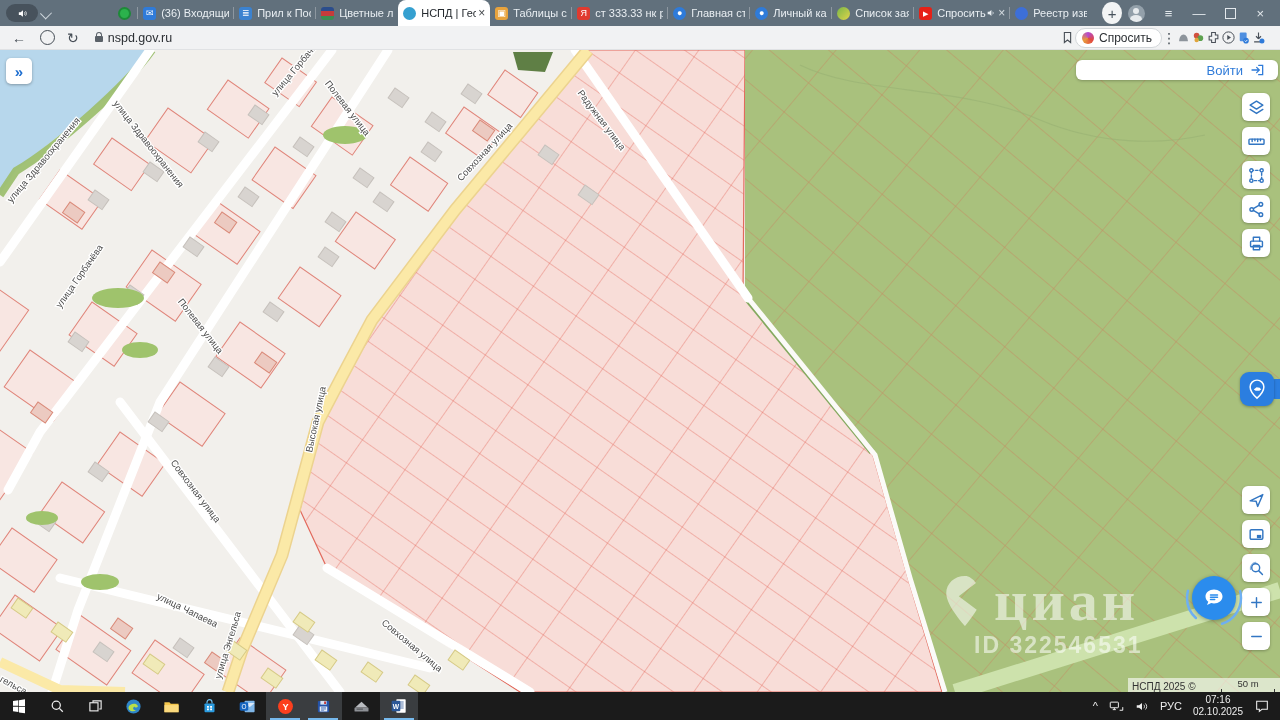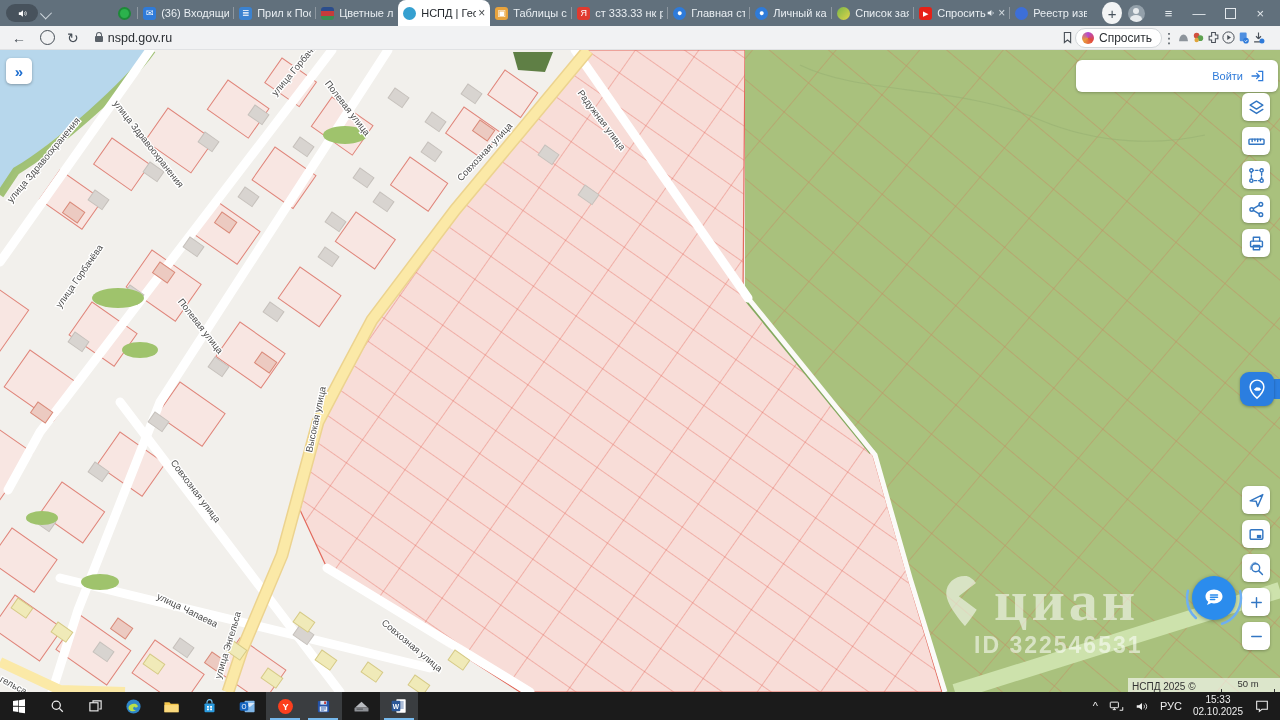--- a/index.html
+++ b/index.html
@@ -48,23 +48,23 @@
   .ask-ic{width:12px;height:12px;border-radius:50%;background:conic-gradient(#b44bd2,#e2493f,#e89a3c,#b44bd2);}
   .ext{width:15px;height:15px;display:flex;align-items:center;justify-content:center;}
 
   
   .map{position:absolute;top:50px;left:0;width:1280px;height:642px;overflow:hidden;}
   .slabel{font-family:"Liberation Sans",sans-serif;font-size:9.5px;fill:#4c4c4c;
     paint-order:stroke;stroke:#ffffff;stroke-width:2.6px;text-anchor:middle;}
   .ovl{position:absolute;}
   .panel-btn{width:26px;height:26px;background:#fff;border-radius:5px;box-shadow:0 1px 3px rgba(0,0,0,.3);
     color:#1f6fd0;font-size:15px;font-weight:bold;display:flex;align-items:center;justify-content:center;}
-  .loginbar{left:1076px;top:10px;width:202px;height:32px;background:#fff;border-radius:6px;
+  .loginbar{left:1076px;top:10px;width:202px;height:20px;background:#fff;border-radius:6px;
     box-shadow:0 1px 3px rgba(0,0,0,.25);display:flex;align-items:center;justify-content:flex-end;
-    gap:7px;color:#2f7bd9;font-size:11px;padding-right:12px;box-sizing:border-box;}
+    gap:7px;color:#2f7bd9;font-size:13px;padding-right:12px;box-sizing:border-box;}
   .tools{left:1242px;display:flex;flex-direction:column;gap:6px;}
   .map-btn{width:28px;height:28px;background:#fff;border-radius:6px;box-shadow:0 1px 3px rgba(0,0,0,.28);
     display:flex;align-items:center;justify-content:center;}
   .mascot{left:1240px;top:322px;width:34px;height:34px;border-radius:9px;background:#2b7ee0;
     box-shadow:0 1px 3px rgba(0,0,0,.3);display:flex;align-items:center;justify-content:center;}
   .mascot-notch{left:1272px;top:329px;width:8px;height:20px;background:#2b7ee0;border-radius:3px 0 0 3px;}
   .chatbtn{left:1192px;top:526px;width:44px;height:44px;border-radius:50%;background:#2b8ced;
     display:flex;align-items:center;justify-content:center;box-shadow:0 1px 4px rgba(0,0,0,.3);}
   .chat-arcs{left:1184px;top:518px;width:60px;height:60px;pointer-events:none;}
   .legend{left:8px;top:606px;width:288px;height:34px;background:#fff;border-radius:8px;
@@ -562,21 +562,21 @@
           <rect x="2" y="3" width="13" height="9" rx="1" fill="none" stroke="#eee" stroke-width="1.6"></rect>
           <path d="M6 15h5M8.5 12v3" stroke="#eee" stroke-width="1.6"></path>
           <path d="M17 16h5v-5" fill="none" stroke="#eee" stroke-width="1.6"></path>
         </svg>
       <svg width="14" height="13" viewBox="0 0 24 20">
           <path d="M3 8h4l5-4v12l-5-4H3z" fill="#eee"></path>
           <path d="M15 7c1.7 1.6 1.7 4.4 0 6M17.8 4.8c3 3 3 7.4 0 10.4" stroke="#eee" stroke-width="1.5" fill="none"></path>
         </svg>
       <span>РУС</span>
       <div class="clock">
-        <div>15:33</div>
+        <div>07:16</div>
         <div>02.10.2025</div>
       </div>
       <svg width="16" height="14" viewBox="0 0 24 20">
           <path d="M4 3h16v12h-8l-4 3v-3H4z" fill="none" stroke="#eee" stroke-width="1.6"></path>
         </svg>
     </div>
   </div>
 </div>
 
 </body></html>

